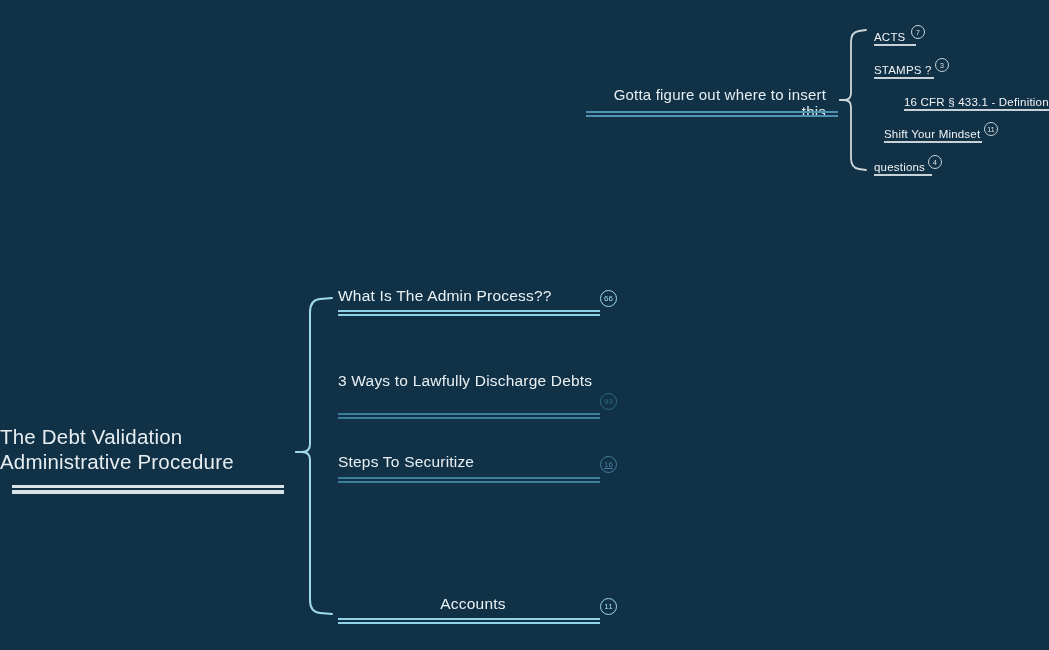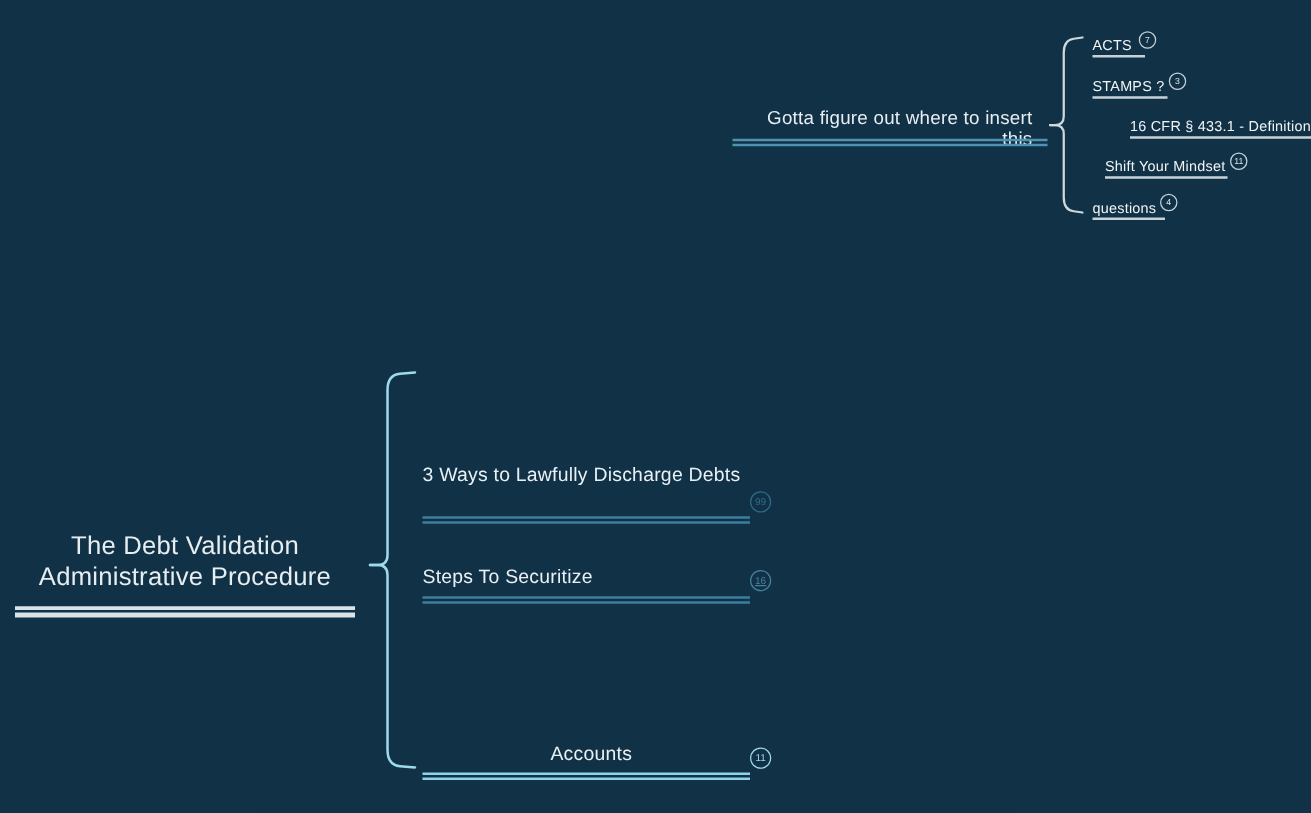--- a/index.html
+++ b/index.html
@@ -23,21 +23,21 @@
     border-radius:50%;
     display:flex; align-items:center; justify-content:center;
     font-family:"Liberation Sans", sans-serif;
     line-height:1;
   }
   .rule { position:absolute; left:0; }
 
   
   #root-node { left:0px; top:424px; width:296px; }
   #root-node .node-label {
-    font-size:20.5px; line-height:25px; text-align:center;
+    font-size:20.5px; line-height:25px; 
     color:#e6eef2; padding:0 0;
   }
   #root-rule-wrap { position:absolute; left:12px; top:61px; width:272px; height:9px; }
   #root-rule-wrap .rule { width:100%; background:#d9e4e8; }
   #root-rule-wrap .r1 { top:0px;  height:3px; }
   #root-rule-wrap .r2 { top:5px;  height:4px; }
 
   
   .mb { left:338px; width:270px; }
   .mb .node-label { font-size:15.5px; line-height:19px; }
@@ -105,20 +105,28 @@
 
   <div class="node" id="root-node">
     <div class="node-label">The Debt Validation
 Administrative Procedure</div>
     <div id="root-rule-wrap">
       <div class="rule r1"></div>
       <div class="rule r2"></div>
     </div>
   </div>
 
+  <div class="node mb" id="mb0">
+    <div class="node-label">What Is The Admin Process??</div>
+    <div class="rule-group rules-bright" style="top:24px;">
+      <div class="rule r1"></div>
+        <div class="rule r2"></div>
+    </div>
+    <div class="badge badge-bright" style="left:262px; top:4px;">66</div>
+  </div>
 
   <div class="node mb" id="mb1">
     <div class="node-label">3 Ways to Lawfully Discharge Debts</div>
     <div class="rule-group rules-dim" style="top:42px;">
       <div class="rule r1"></div>
         <div class="rule r2"></div>
     </div>
     <div class="badge badge-dim" style="left:262px; top:22px;">99</div>
   </div>
 

